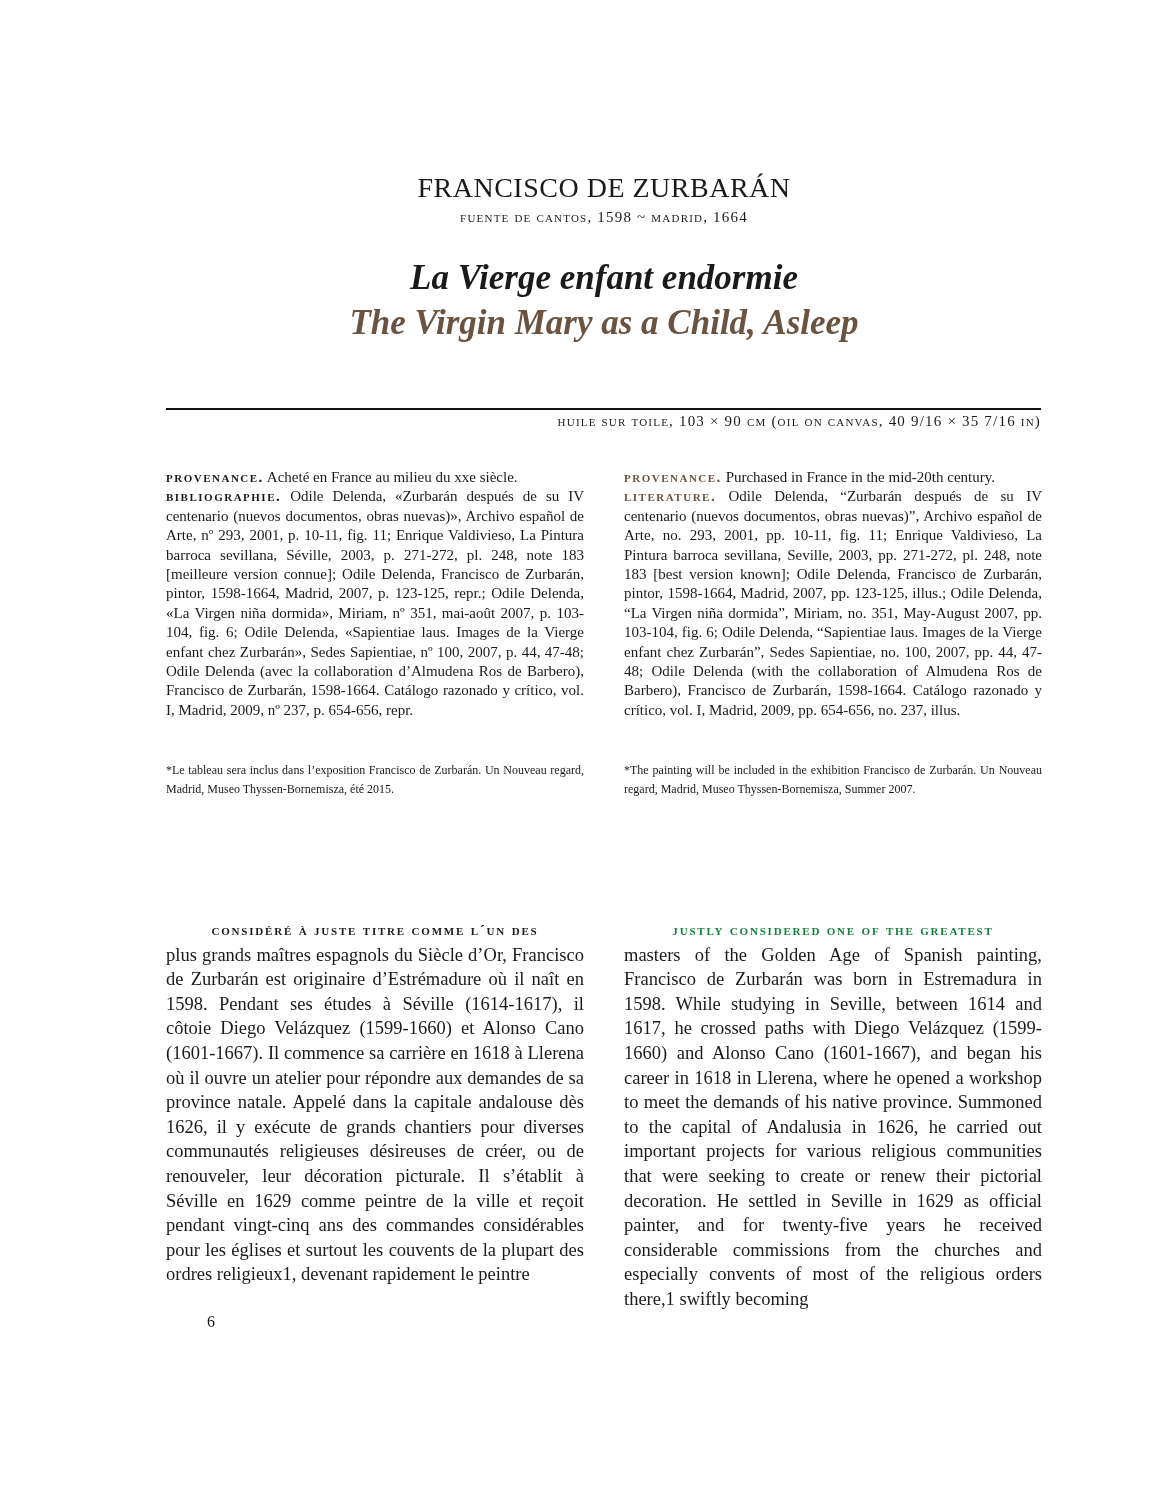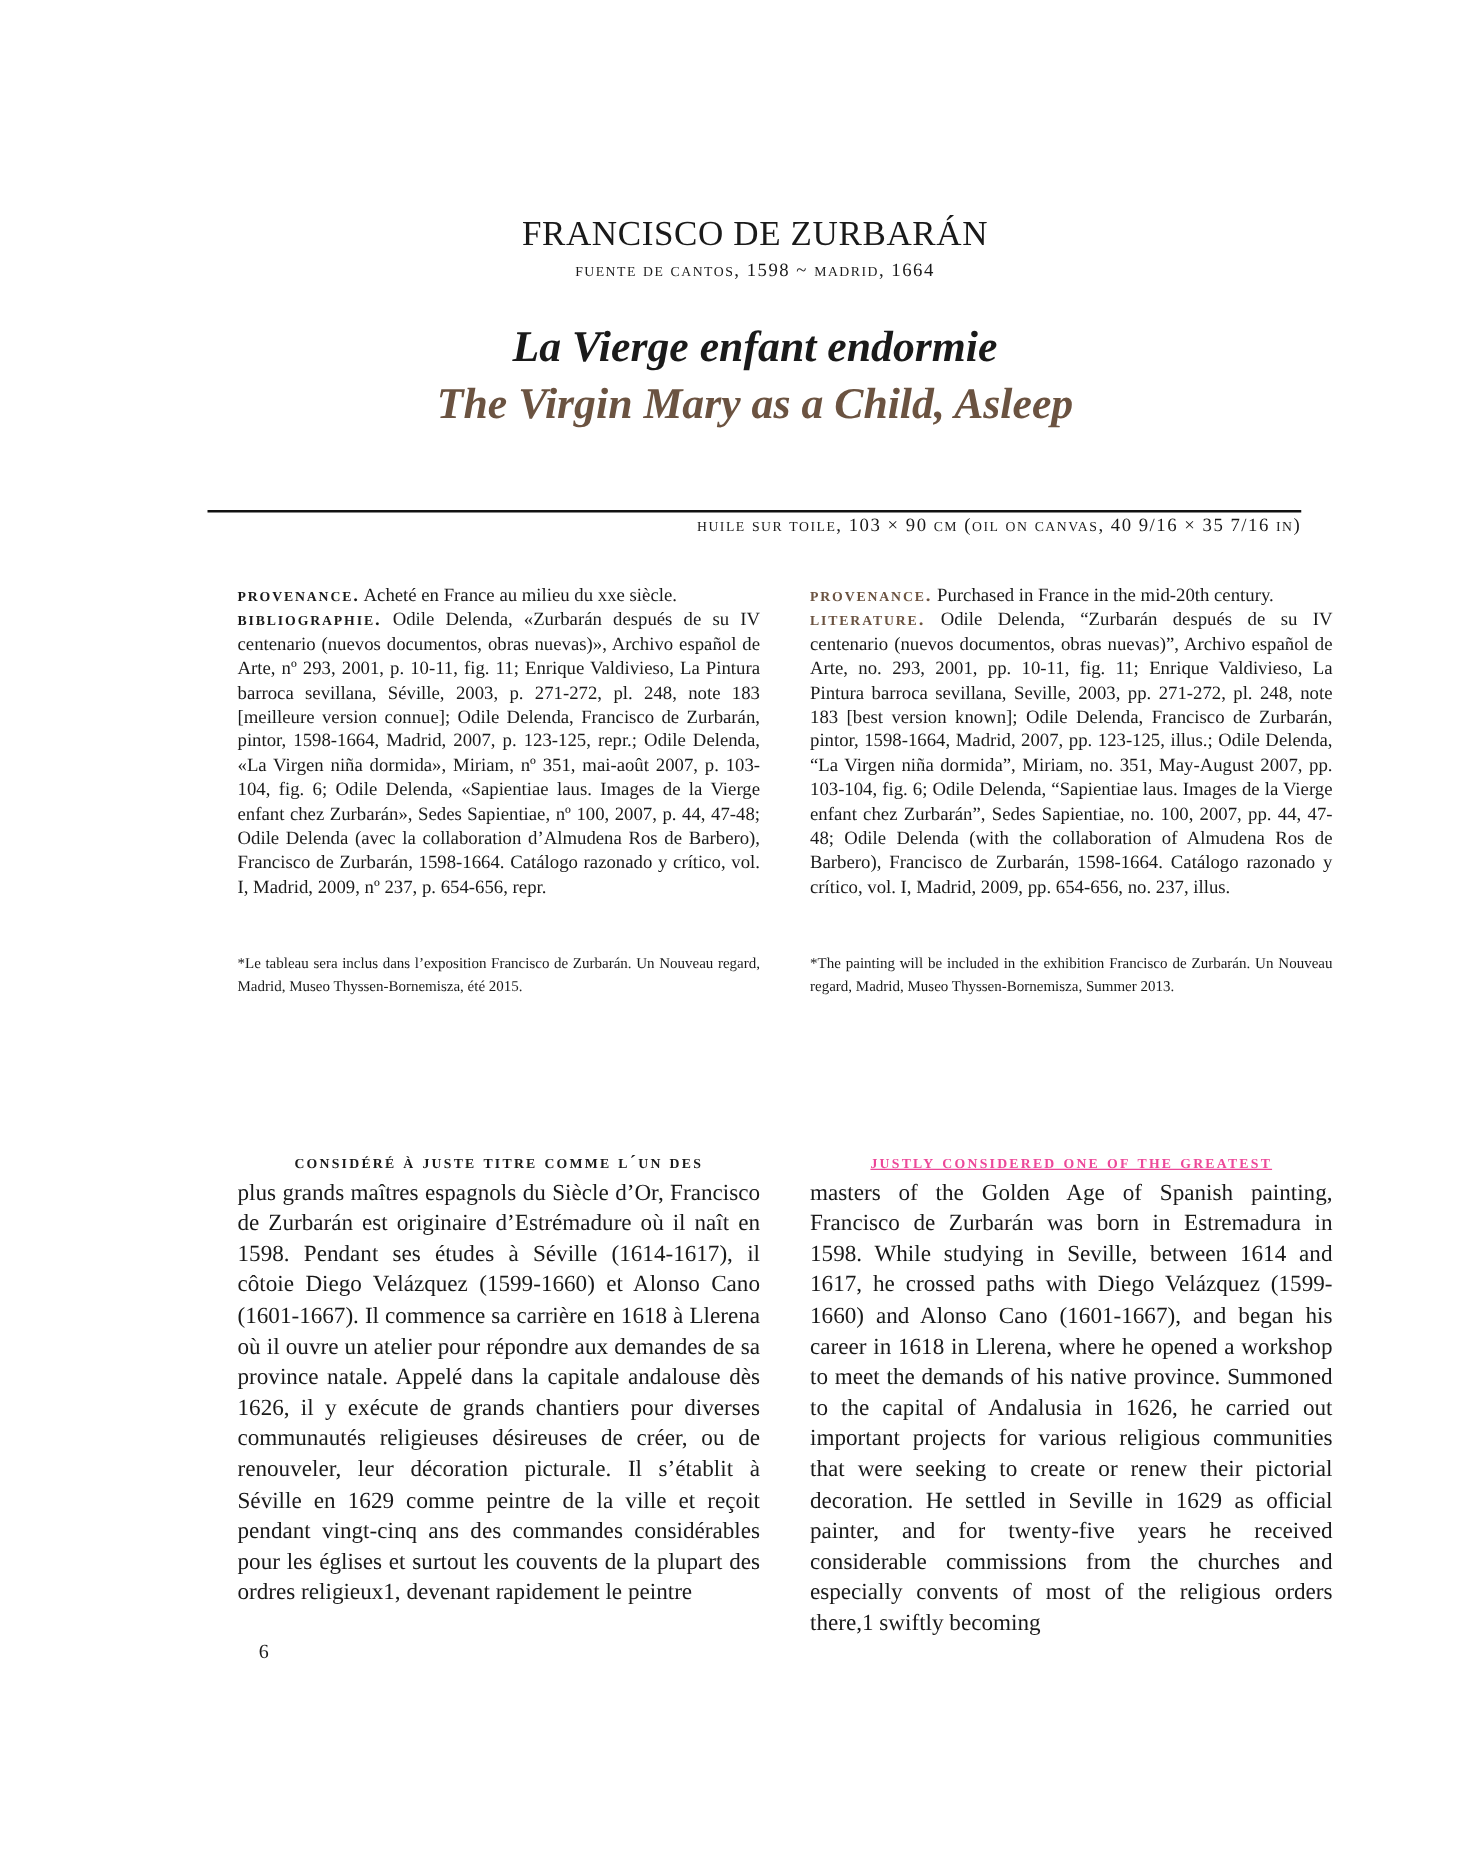--- a/index.html
+++ b/index.html
@@ -9,32 +9,32 @@
             font-size: 28px; letter-spacing: 0.5px; color: #1a1a1a; }
   .dates { position: absolute; top: 209px; left: 0; width: 1208px; text-align: center;
            font-size: 15px; font-variant: small-caps; text-transform: lowercase; letter-spacing: 1.2px; }
   .title-fr { position: absolute; top: 258px; left: 0; width: 1208px; text-align: center;
               font-size: 35px; font-style: italic; font-weight: bold; color: #1a1a1a; }
   .title-en { position: absolute; top: 303px; left: 0; width: 1208px; text-align: center;
               font-size: 35px; font-style: italic; font-weight: bold; color: #6b5341; }
   .rule { position: absolute; top: 408px; left: 166px; width: 875px; height: 1.5px; background: #111; }
   .medium { position: absolute; top: 413px; left: 166px; width: 875px; text-align: right;
             font-size: 15px; font-variant: small-caps; letter-spacing: 1.2px; }
-  .col { position: absolute; width: 418px; text-align: justify; margin-left: 24px; }
+  .col { position: absolute; width: 418px; text-align: justify; }
   .col.left { left: 166px; }
   .col.right { left: 624px; }
   .meta { top: 468px; font-size: 15px; line-height: 19.4px; }
   .meta p { margin: 0; }
   .lbl { font-variant: small-caps; text-transform: lowercase; font-weight: bold; letter-spacing: 1.5px; font-size: 15px; }
   .right .lbl { color: #6b5341; }
   .note { top: 761px; font-size: 12px; line-height: 19.4px; }
   .body { top: 918px; font-size: 18.5px; line-height: 24.6px; }
   .lead { display: block; text-align: center; font-variant: small-caps; text-transform: lowercase;
           font-weight: bold; letter-spacing: 1.8px; font-size: 15px; line-height: 24.6px; }
-  .right .lead { color: #ec4899; text-decoration: underline; }
+  .right .lead { color: #15803d; }
   .body p { margin: 0; }
   .pageno { position: absolute; top: 1313px; left: 207px; font-size: 16px; }
 </style>
 </head>
 <body>
 
 <div class="artist">FRANCISCO DE ZURBARÁN</div>
 <div class="dates">fuente de cantos, 1598 ~ madrid, 1664</div>
 <div class="title-fr">La Vierge enfant endormie</div>
 <div class="title-en">The Virgin Mary as a Child, Asleep</div>
@@ -57,21 +57,21 @@
     <span class="lbl">provenance.</span>
     <span>Purchased in France in the mid-20th century.</span>
   </p>
   <p>
     <span class="lbl">literature.</span>
     <span>Odile Delenda, “Zurbarán después de su IV centenario (nuevos documentos, obras nuevas)”, Archivo español de Arte, no. 293, 2001, pp. 10-11, fig. 11; Enrique Valdivieso, La Pintura barroca sevillana, Seville, 2003, pp. 271-272, pl. 248, note 183 [best version known]; Odile Delenda, Francisco de Zurbarán, pintor, 1598-1664, Madrid, 2007, pp. 123-125, illus.; Odile Delenda, “La Virgen niña dormida”, Miriam, no. 351, May-August 2007, pp. 103-104, fig. 6; Odile Delenda, “Sapientiae laus. Images de la Vierge enfant chez Zurbarán”, Sedes Sapientiae, no. 100, 2007, pp. 44, 47-48; Odile Delenda (with the collaboration of Almudena Ros de Barbero), Francisco de Zurbarán, 1598-1664. Catálogo razonado y crítico, vol. I, Madrid, 2009, pp. 654-656, no. 237, illus.</span>
   </p>
 </div>
 
 <div class="col left note">*Le tableau sera inclus dans l’exposition Francisco de Zurbarán. Un Nouveau regard, Madrid, Museo Thyssen-Bornemisza, été 2015.</div>
-<div class="col right note">*The painting will be included in the exhibition Francisco de Zurbarán. Un Nouveau regard, Madrid, Museo Thyssen-Bornemisza, Summer 2013.</div>
+<div class="col right note">*The painting will be included in the exhibition Francisco de Zurbarán. Un Nouveau regard, Madrid, Museo Thyssen-Bornemisza, Summer 2007.</div>
 
 <div class="col left body">
   <span class="lead">considéré à juste titre comme l´un des</span>
   <p>plus grands maîtres espagnols du Siècle d’Or, Francisco de Zurbarán est originaire d’Estrémadure où il naît en 1598. Pendant ses études à Séville (1614-1617), il côtoie Diego Velázquez (1599-1660) et Alonso Cano (1601-1667). Il commence sa carrière en 1618 à Llerena où il ouvre un atelier pour répondre aux demandes de sa province natale. Appelé dans la capitale andalouse dès 1626, il y exécute de grands chantiers pour diverses communautés religieuses désireuses de créer, ou de renouveler, leur décoration picturale. Il s’établit à Séville en 1629 comme peintre de la ville et reçoit pendant vingt-cinq ans des commandes considérables pour les églises et surtout les couvents de la plupart des ordres religieux1, devenant rapidement le peintre</p>
 </div>
 
 <div class="col right body">
   <span class="lead">justly considered one of the greatest</span>
   <p>masters of the Golden Age of Spanish painting, Francisco de Zurbarán was born in Estremadura in 1598. While studying in Seville, between 1614 and 1617, he crossed paths with Diego Velázquez (1599-1660) and Alonso Cano (1601-1667), and began his career in 1618 in Llerena, where he opened a workshop to meet the demands of his native province. Summoned to the capital of Andalusia in 1626, he carried out important projects for various religious communities that were seeking to create or renew their pictorial decoration. He settled in Seville in 1629 as official painter, and for twenty-five years he received considerable commissions from the churches and especially convents of most of the religious orders there,1 swiftly becoming</p>
 </div>

